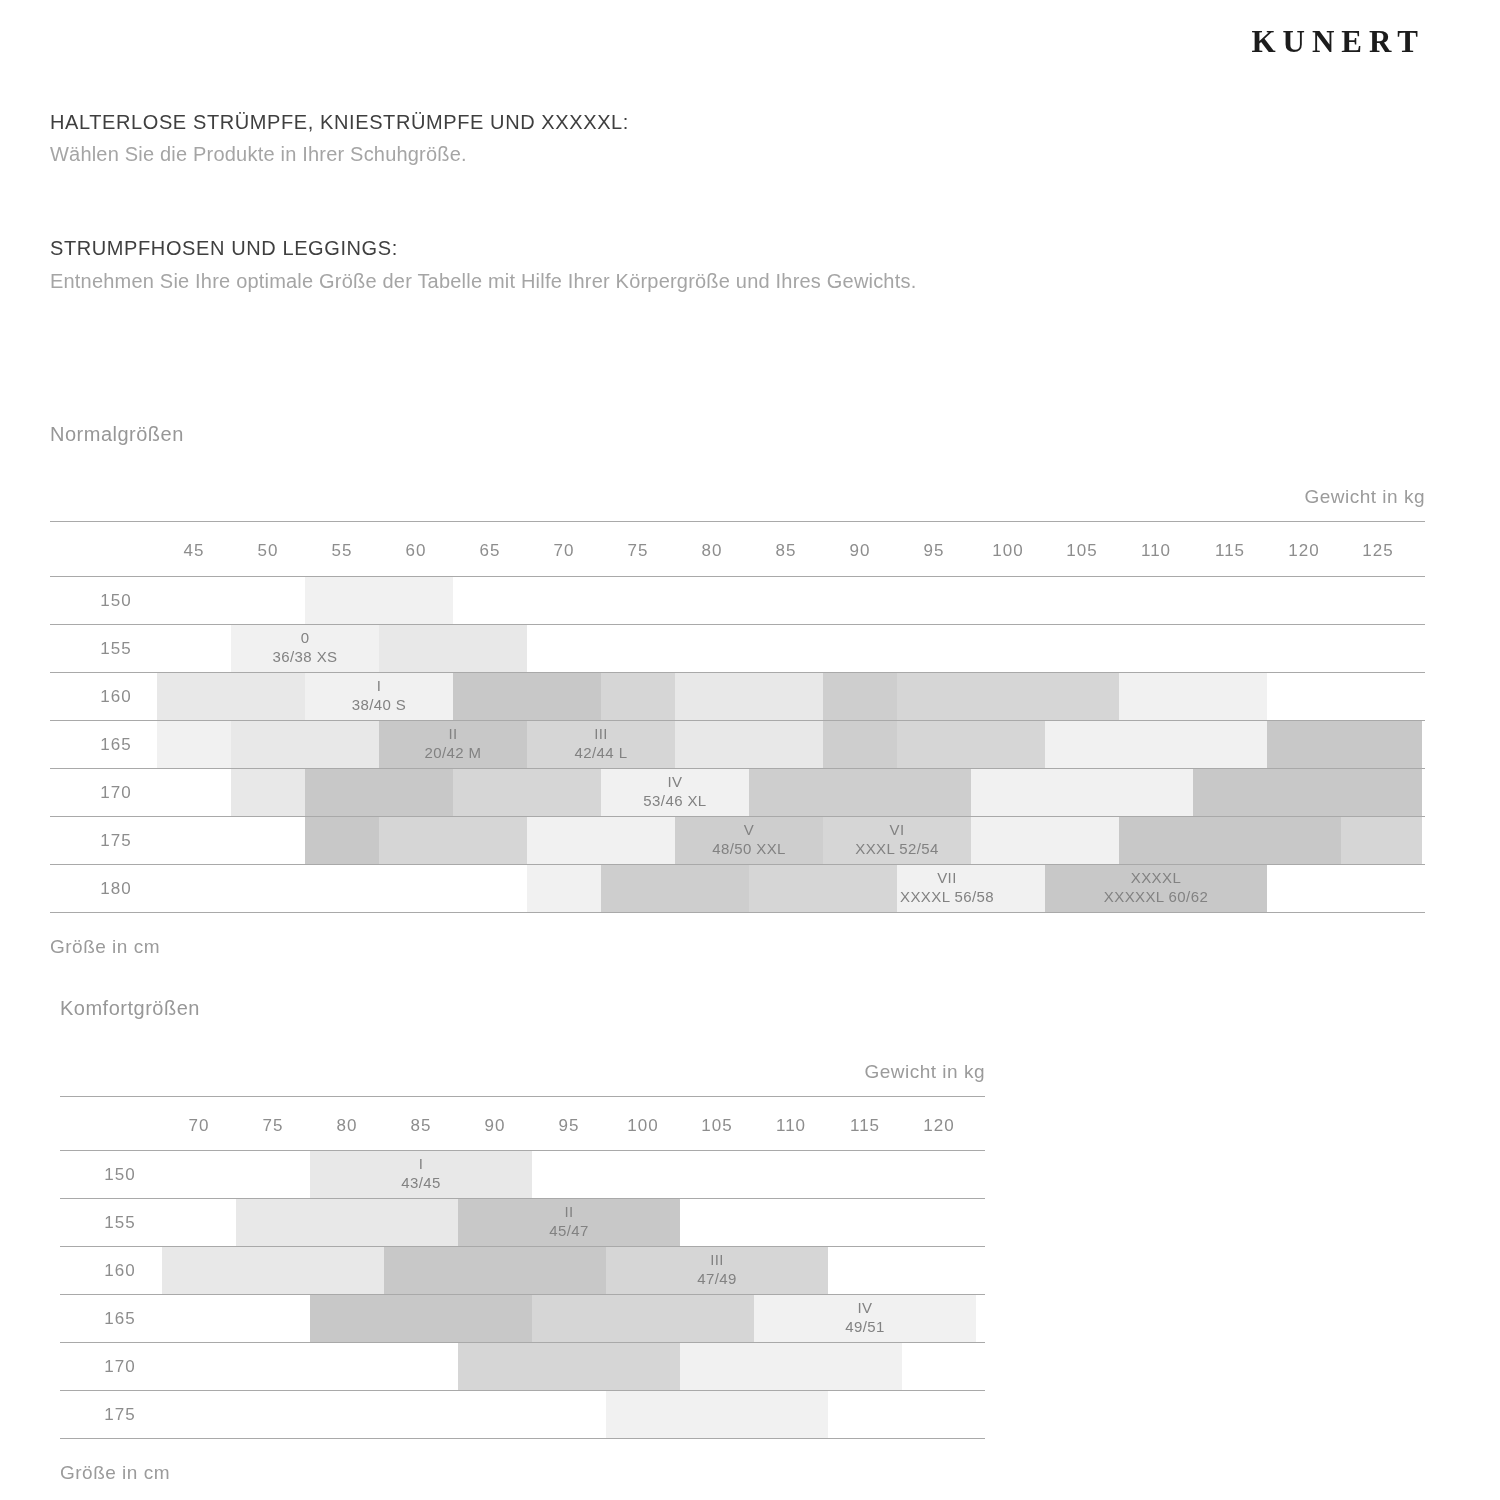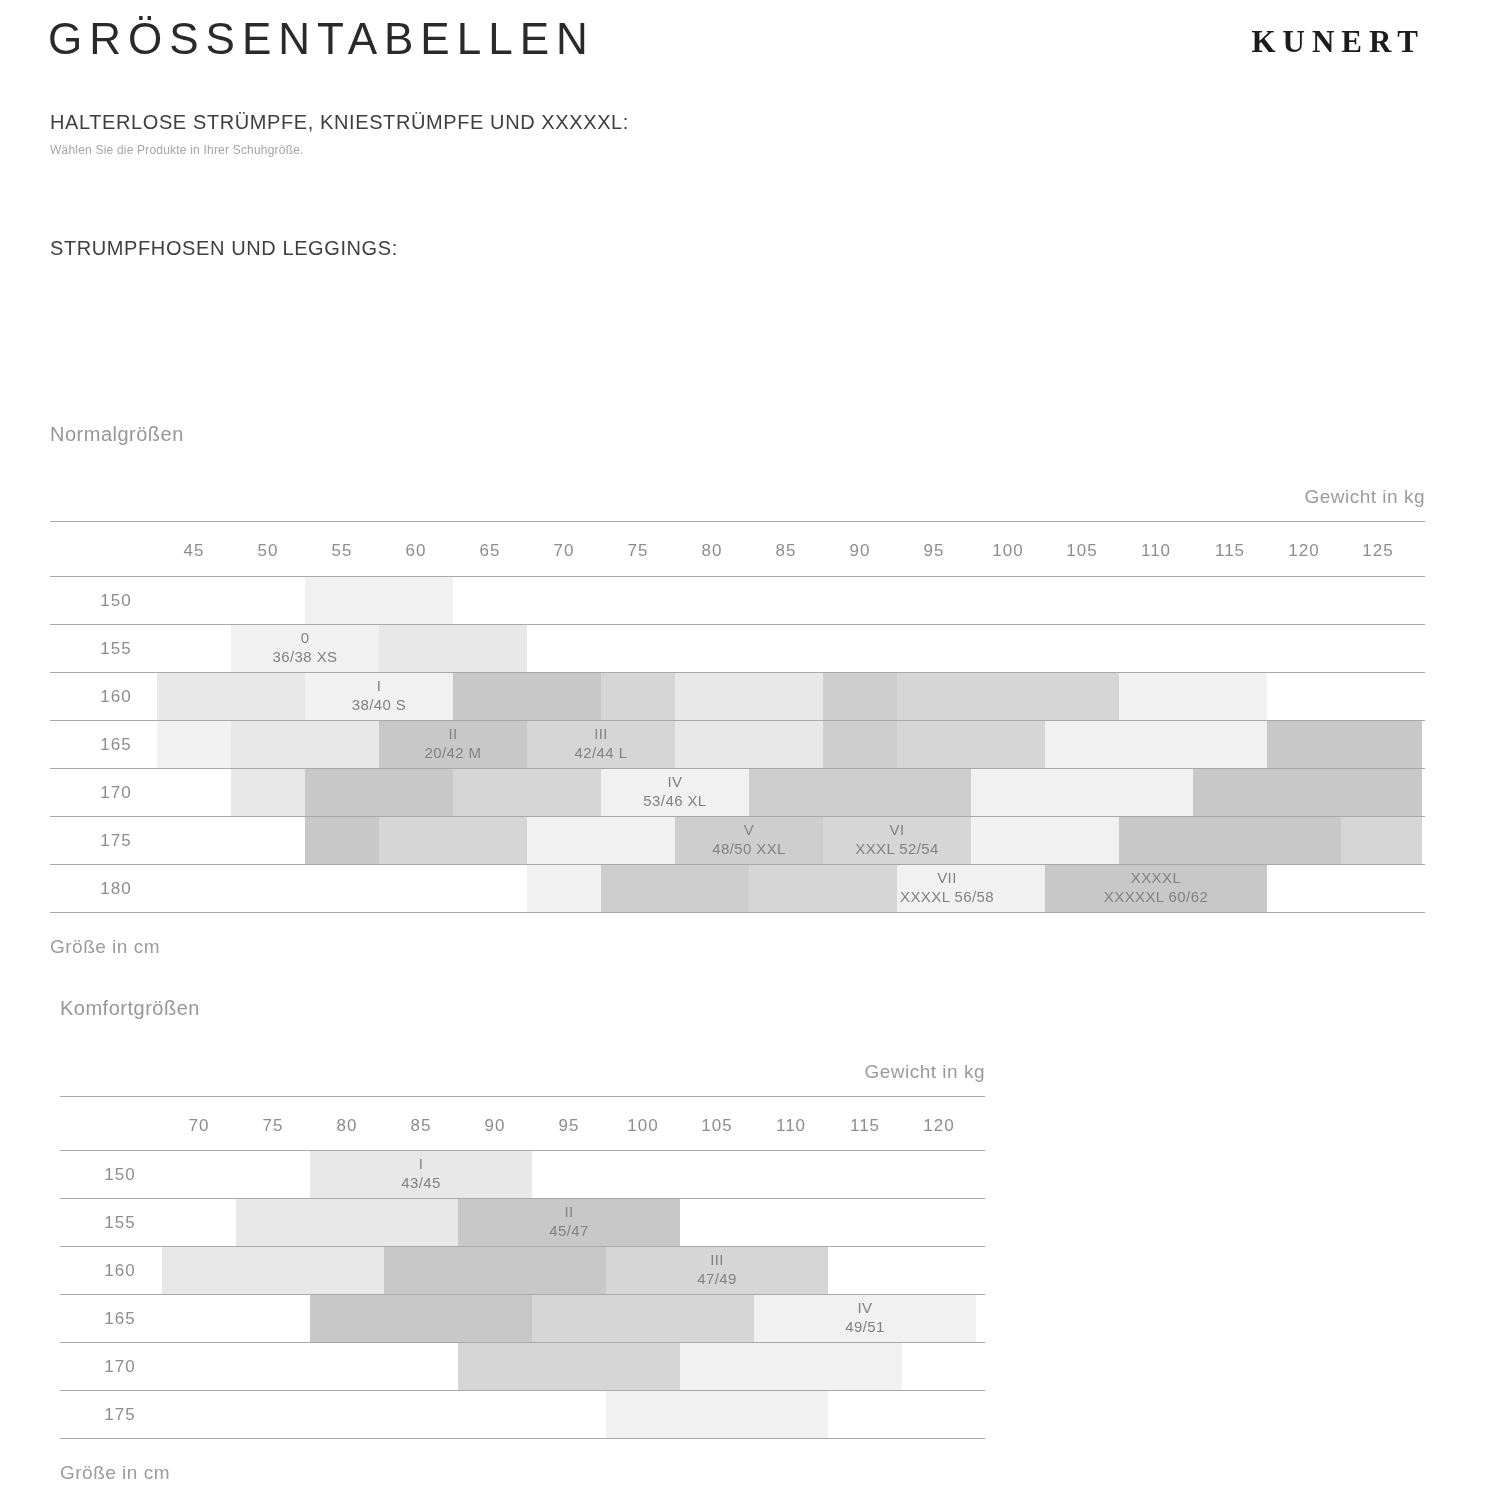--- a/index.html
+++ b/index.html
@@ -2,42 +2,42 @@
 <html><head>
 <meta charset="utf-8">
 <style>
   html,body{margin:0;padding:0;background:#fff;}
   #page{position:relative;width:1500px;height:1500px;background:#ffffff;overflow:hidden;
         font-family:"Liberation Sans", sans-serif;}
   .abs{position:absolute;}
   .page-title{font-size:44px;letter-spacing:7px;color:#2a2a2a;font-weight:400;}
   .brand{font-family:"Liberation Serif", serif;font-weight:700;font-size:31px;letter-spacing:7px;color:#1c1c1c;}
   .sec-heading{font-size:20px;letter-spacing:0.6px;color:#3f3f3f;}
-  .sec-body{font-size:12px;letter-spacing:0.2px;color:#a5a5a5;}
+  .sec-body{font-size:20px;letter-spacing:0.2px;color:#a5a5a5;}
   .chart-title{font-size:20px;letter-spacing:0.5px;color:#979797;}
   .axis-unit{font-size:19px;letter-spacing:0.5px;color:#9b9b9b;}
   .line{position:absolute;height:1px;background:#a9a9a9;}
   .tick{position:absolute;text-align:center;font-size:17px;color:#8d8d8d;letter-spacing:1px;}
   .hlabel{position:absolute;text-align:center;font-size:17px;color:#8d8d8d;letter-spacing:1px;}
   .seg{position:absolute;}
   .slabel{position:absolute;text-align:center;font-size:15px;line-height:19px;color:#828282;letter-spacing:0.4px;}
 </style>
 </head>
 <body>
 
 <div id="page">
 
-  <div class="abs page-title" style="left:48px;top:14px">GRÖSSENTABELLEN</div>
 
   <div class="abs brand" style="right:75px;top:24px">KUNERT</div>
 
   <div class="abs sec-heading" style="left:50px;top:111px">HALTERLOSE STRÜMPFE, KNIESTRÜMPFE UND XXXXXL:</div>
   <div class="abs sec-body" style="left:50px;top:143px">Wählen Sie die Produkte in Ihrer Schuhgröße.</div>
 
   <div class="abs sec-heading" style="left:50px;top:237px">STRUMPFHOSEN UND LEGGINGS:</div>
+  <div class="abs sec-body" style="left:50px;top:270px">Entnehmen Sie Ihre optimale Größe der Tabelle mit Hilfe Ihrer Körpergröße und Ihres Gewichts.</div>
 
   <div class="abs chart-title" style="left:50px;top:423px">Normalgrößen</div>
   <div class="abs axis-unit" style="left:1125px;top:486px;width:300px;text-align:right">Gewicht in kg</div>
   <div class="abs axis-unit" style="left:50px;top:936px">Größe in cm</div>
 
   <div class="abs chart-title" style="left:60px;top:997px">Komfortgrößen</div>
   <div class="abs axis-unit" style="left:685px;top:1061px;width:300px;text-align:right">Gewicht in kg</div>
   <div class="abs axis-unit" style="left:60px;top:1462px">Größe in cm</div>
 
   <div id="charts-layer" class="abs" style="left:0;top:0;width:1292px;height:1500px">

